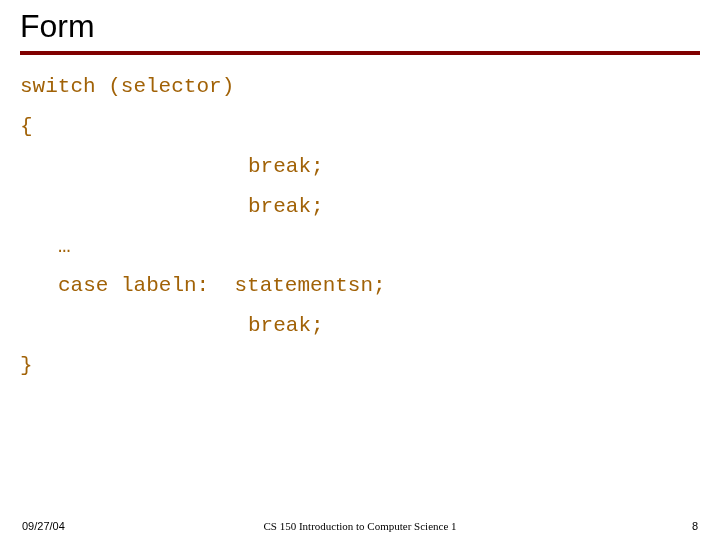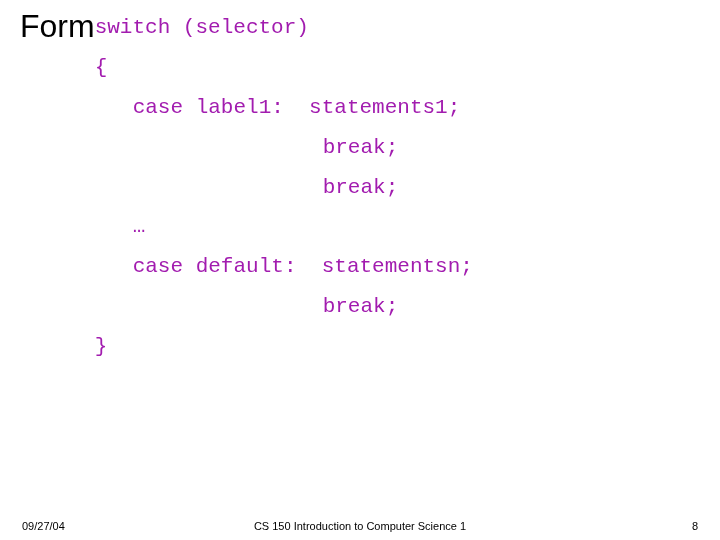--- a/index.html
+++ b/index.html
@@ -9,38 +9,38 @@
       font-family: Arial, sans-serif;
       background: #fff;
       position: relative;
       overflow: hidden;
     }
     .slide {
       width: 100%;
       height: 100%;
       padding: 8px 20px 0 20px;
       display: flex;
-      flex-direction: row;
+      flex-direction: column;
     }
     .title {
       font-size: 32px;
       font-weight: normal;
       color: #000;
       margin-bottom: 6px;
     }
     .divider {
       height: 4px;
       background: #800000;
       margin-bottom: 12px;
     }
     .code-block {
       font-family: "Courier New", Courier, monospace;
       font-size: 21px;
       line-height: 1.9;
-      color: #a21caf;
+      color: #a16207;
       flex: 1;
     }
     .code-line { white-space: pre; }
     .indent1 { padding-left: 38px; }
     .indent2 { padding-left: 228px; }
     .footer {
       position: absolute;
       bottom: 8px;
       left: 0;
       right: 0;
@@ -48,37 +48,37 @@
       justify-content: space-between;
       align-items: center;
       padding: 0 22px;
       font-size: 11px;
       color: #000;
     }
     .footer .center {
       position: absolute;
       left: 50%;
       transform: translateX(-50%);
+      font-family: Liberation Serif, serif;
     }
   </style>
 </head>
 <body>
 
 <div class="slide">
   <h1 class="title">Form</h1>
   <div class="divider"></div>
 
   <div class="code-block">
     <div class="code-line">switch (selector)</div>
     <div class="code-line">{</div>
-    <div class="code-line indent1">case label1:  statements1;</div>
     <div class="code-line indent2">break;</div>
     <div class="code-line indent2">break;</div>
     <div class="code-line indent1">…</div>
-    <div class="code-line indent1">case default:  statementsn;</div>
+    <div class="code-line indent1">case labeln:  statementsn;</div>
     <div class="code-line indent2">break;</div>
     <div class="code-line">}</div>
   </div>
 
   <div class="footer">
     <span>09/27/04</span>
     <span class="center">CS 150 Introduction to Computer Science 1</span>
     <span>8</span>
   </div>
 </div>

